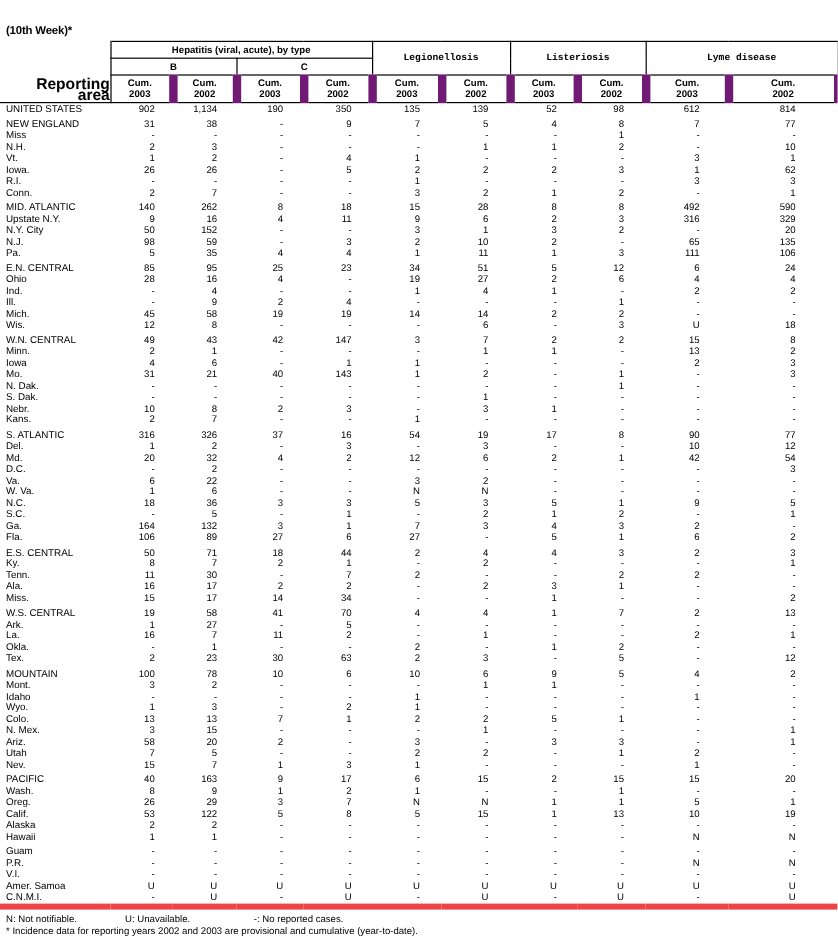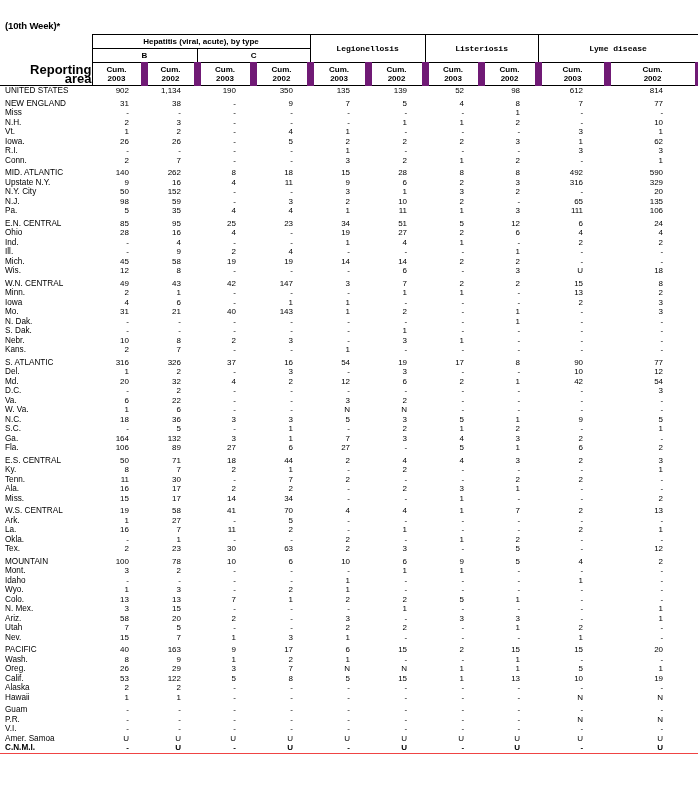--- a/index.html
+++ b/index.html
@@ -34,21 +34,21 @@
     border-left:1px solid #000;border-right:7px solid #701a75;border-bottom:1.5px solid #000;
     padding:3px 0 2px 0;line-height:8.5px;vertical-align:middle;
   }
   tbody td{
     font-size:8px;line-height:9.5px;height:9.5px;padding:0;white-space:nowrap;
     vertical-align:bottom;
   }
   td.label{text-align:left;padding-left:5px;font-size:8.2px;}
   td.num{text-align:right;}
   tr.gap td{padding-top:3px;}
-  tbody tr:last-child td{border-bottom:1px solid #ef4444;font-weight:bold;}
+  tbody tr:last-child td{border-bottom:5px solid #ef4444;}
   
   tbody td:nth-child(2){padding-right:15px;}
   tbody td:nth-child(3){padding-right:16px;}
   tbody td:nth-child(4){padding-right:17px;}
   tbody td:nth-child(5){padding-right:17px;}
   tbody td:nth-child(6){padding-right:18px;}
   tbody td:nth-child(7){padding-right:18px;}
   tbody td:nth-child(8){padding-right:17px;}
   tbody td:nth-child(9){padding-right:18px;}
   tbody td:nth-child(10){padding-right:24px;}
@@ -1005,14 +1005,22 @@
           <td class="num">-</td>
           <td class="num">U</td>
           <td class="num">-</td>
           <td class="num">U</td>
           <td class="num">-</td>
           <td class="num">U</td>
         </tr>
       </tbody>
   </table>
 
+  <div class="footnotes">
+    <div class="fn1">
+      <span class="s1">N: Not notifiable.</span>
+      <span class="s2">U: Unavailable.</span>
+      <span class="s3">-: No reported cases.</span>
+    </div>
+    <div>* Incidence data for reporting years 2002 and 2003 are provisional and cumulative (year-to-date).</div>
+  </div>
 
 </div>
 
 </body></html>

